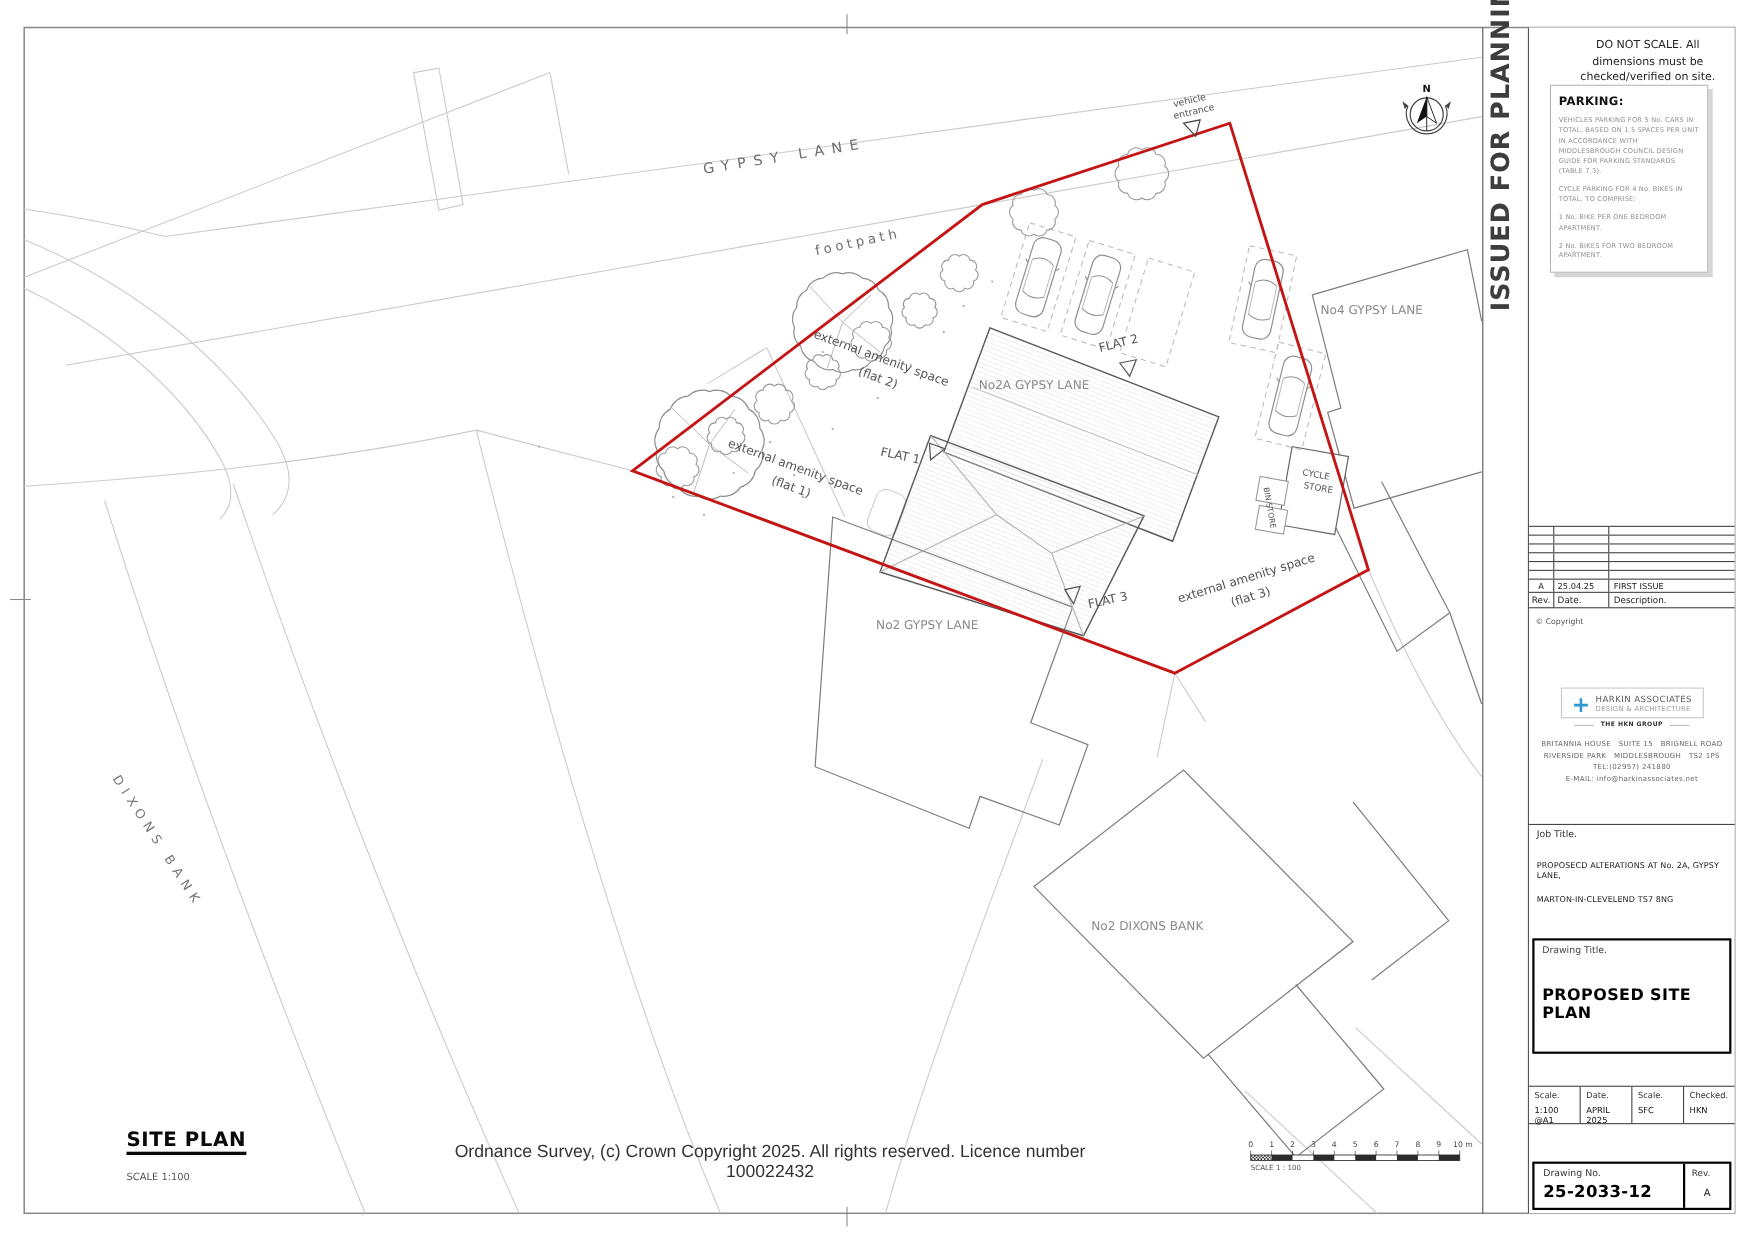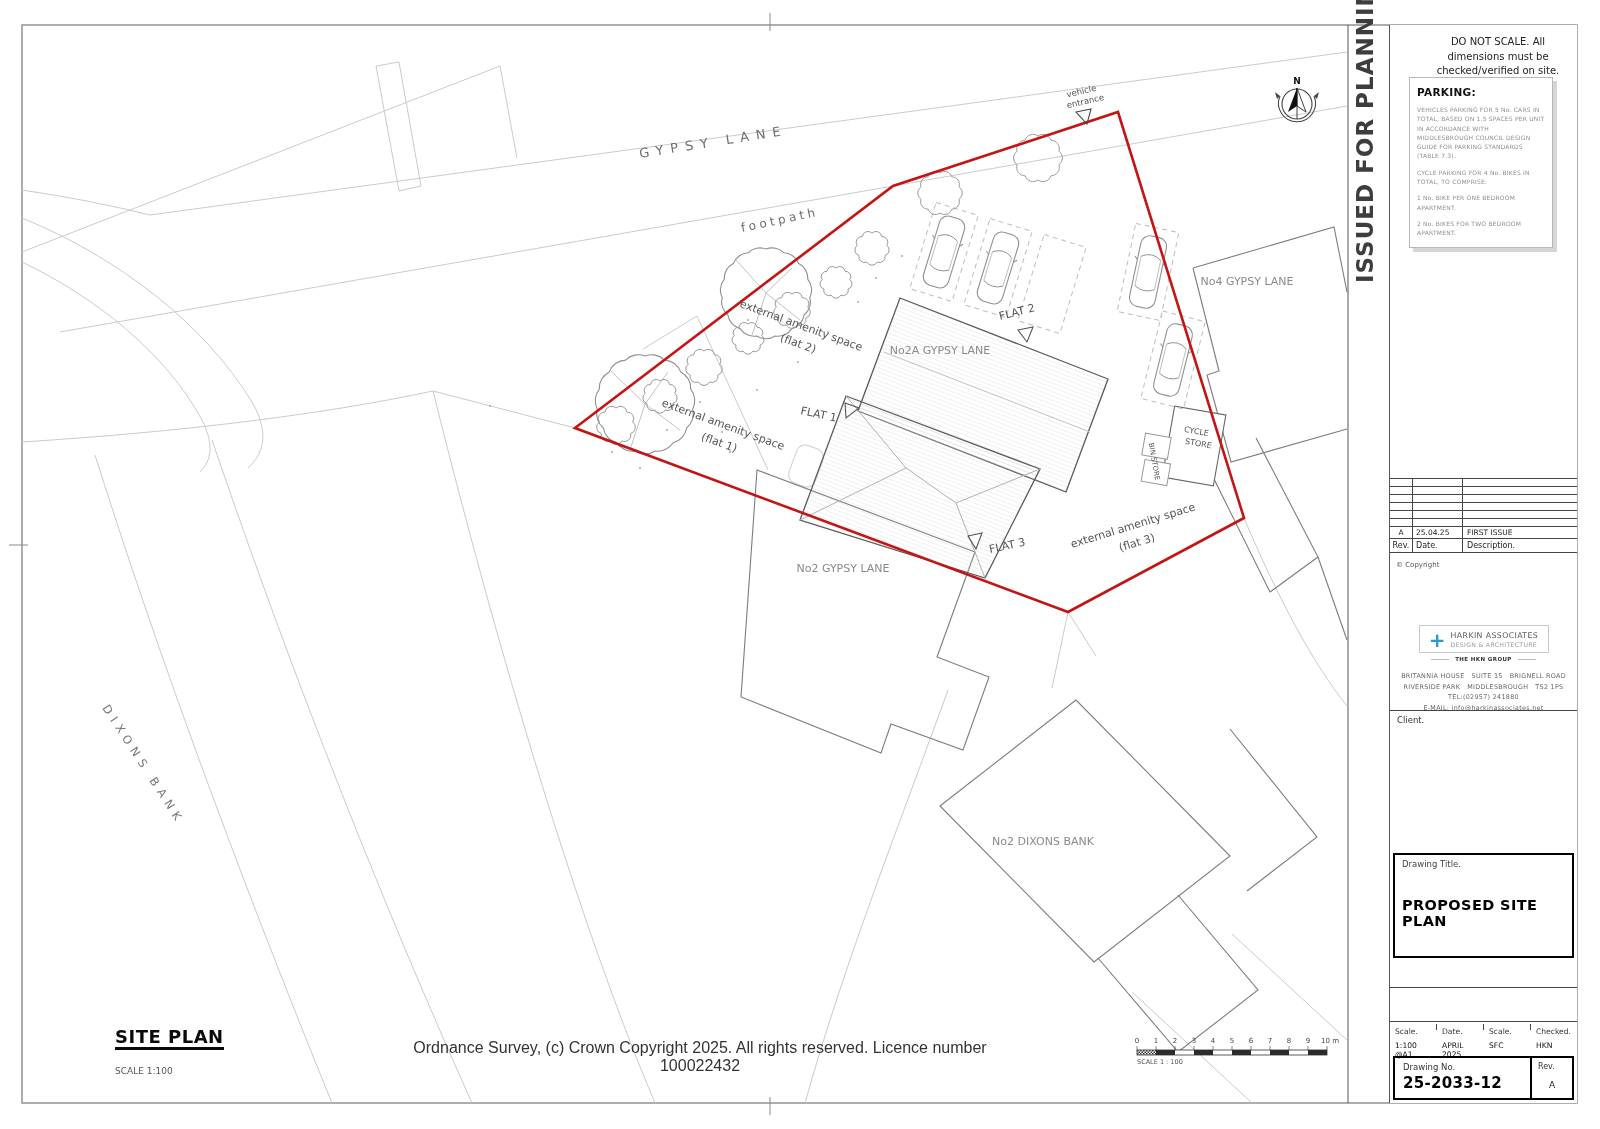--- a/index.html
+++ b/index.html
@@ -43,21 +43,21 @@
       padding:4px 7px;box-sizing:border-box;}
   .tb-job .lab{font-size:8.5px;color:#333;}
   .tb-job .l1{margin-top:18px;font-size:7.3px;color:#222;letter-spacing:.1px;}
   .tb-job .l2{margin-top:13px;font-size:7.3px;color:#222;letter-spacing:.1px;}
   .tb-dtbox{position:absolute;top:828px;left:3px;right:3px;height:105px;border:2.5px solid #000;
       padding:4px 7px;box-sizing:border-box;}
   .tb-dtbox .lab{font-size:8.5px;color:#444;}
   .tb-dtbox .val{margin-top:28px;font-size:14.5px;font-weight:800;letter-spacing:.4px;color:#000;}
   .tb-sdgrid{position:absolute;top:962px;left:0;right:0;height:35px;border-top:1px solid #444;
       border-bottom:1px solid #444;display:flex;box-sizing:border-box;}
-  .sd-cell{flex:1;border-right:1px solid #444;padding:3px 5px;margin-top:36px;}
+  .sd-cell{flex:1;border-right:1px solid #444;padding:3px 5px;}
   .sd-cell:last-child{border-right:none;}
   .sd-lab{font-size:7.6px;color:#333;}
   .sd-val{font-size:7.6px;color:#111;margin-top:5px;}
   .tb-dnbox{position:absolute;top:1031px;left:3px;right:3px;height:44px;border:2.5px solid #000;
       display:flex;box-sizing:border-box;}
   .dn-left{flex:1;padding:4px 8px;}
   .dn-lab{font-size:8.5px;color:#333;}
   .dn-val{font-size:15px;font-weight:800;margin-top:2px;color:#000;letter-spacing:.3px;}
   .dn-right{width:42px;border-left:2px solid #000;padding:4px 6px;box-sizing:border-box;}
   .dn-rlab{font-size:8px;color:#333;}
@@ -370,24 +370,26 @@
       <span class="gline"></span>
     </div>
     <div class="firm-addr">
       <div>BRITANNIA HOUSE&nbsp;&nbsp;&nbsp;SUITE 15&nbsp;&nbsp;&nbsp;BRIGNELL ROAD</div>
       <div>RIVERSIDE PARK&nbsp;&nbsp;&nbsp;MIDDLESBROUGH&nbsp;&nbsp;&nbsp;TS2 1PS</div>
       <div>TEL:(02957) 241880</div>
       <div>E-MAIL: info@harkinassociates.net</div>
     </div>
   </div>
 
-  <div class="tb-client">
-    <span>Client.</span>
-  </div>
-
+
+  <div class="tb-job">
+    <div class="lab">Job Title.</div>
+    <div class="l1">PROPOSECD ALTERATIONS AT No. 2A, GYPSY LANE,</div>
+    <div class="l2">MARTON-IN-CLEVELEND TS7 8NG</div>
+  </div>
 
   <div class="tb-dtbox">
     <div class="lab">Drawing Title.</div>
     <div class="val">PROPOSED SITE PLAN</div>
   </div>
 
   <div class="tb-sdgrid">
     <div class="sd-cell">
       <div class="sd-lab">Scale.</div>
       <div class="sd-val">1:100 @A1</div>

